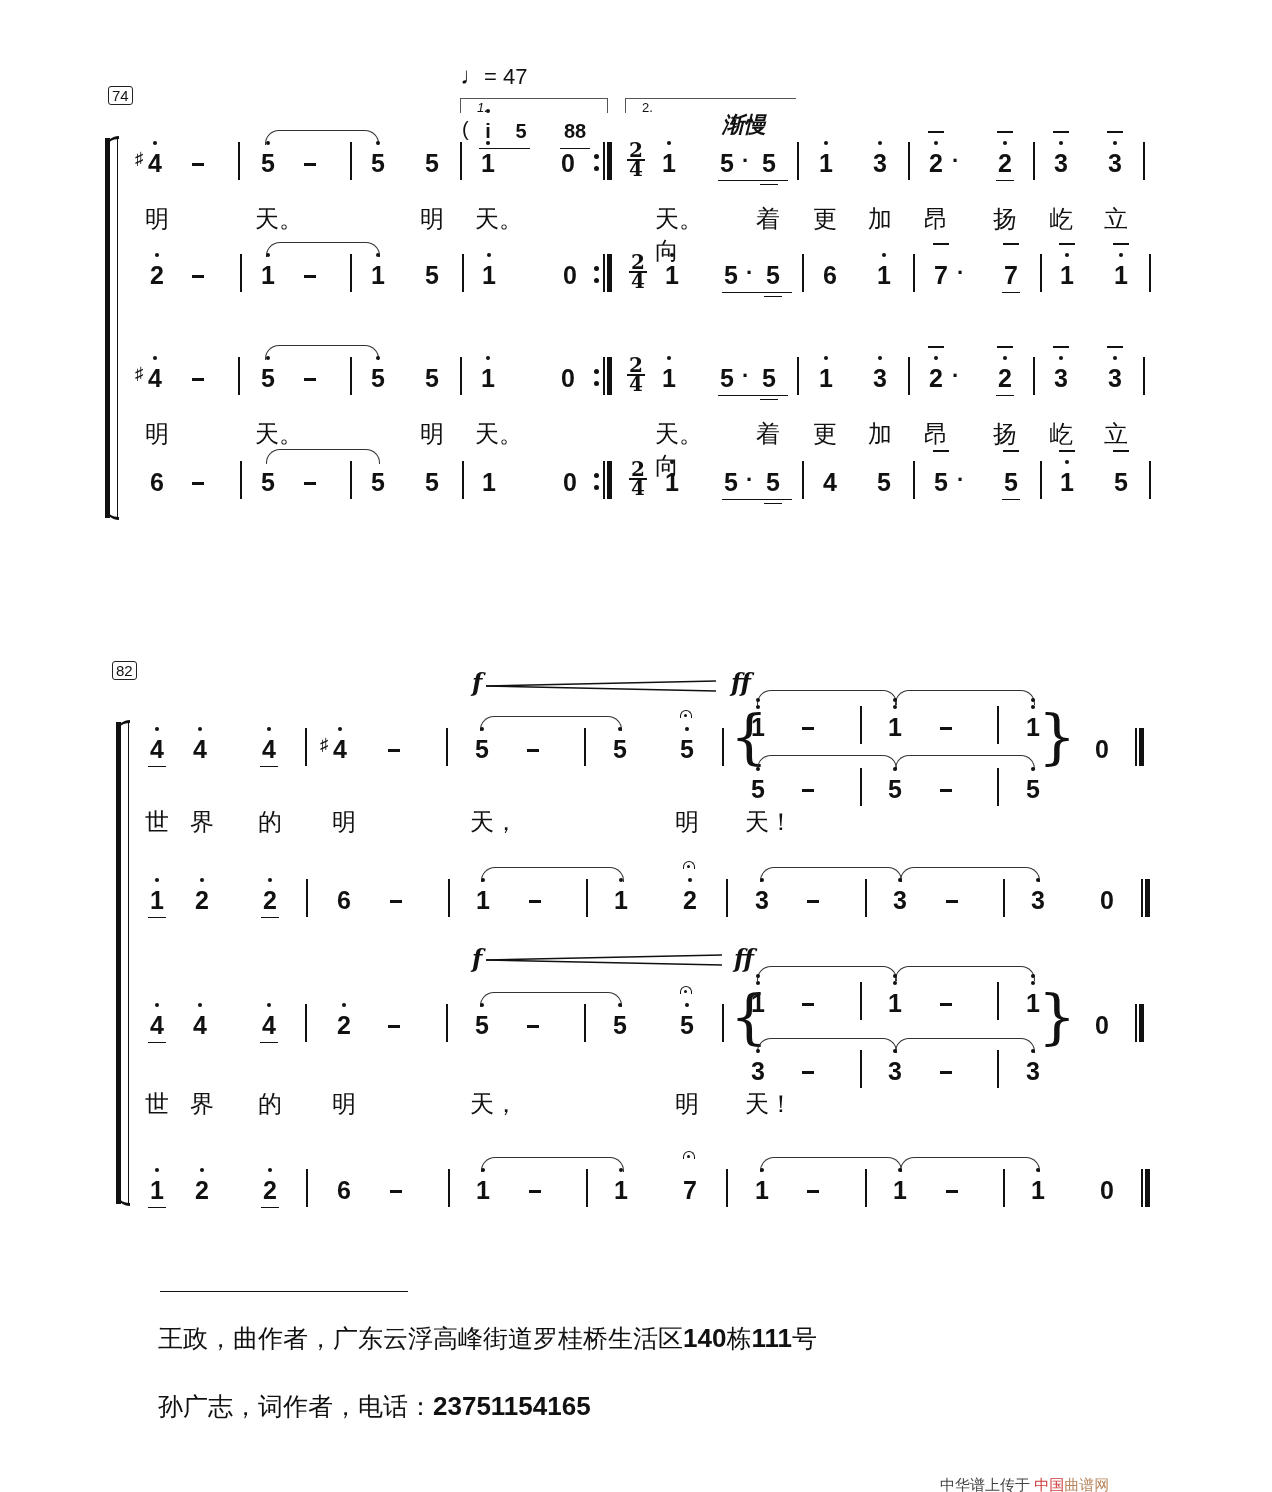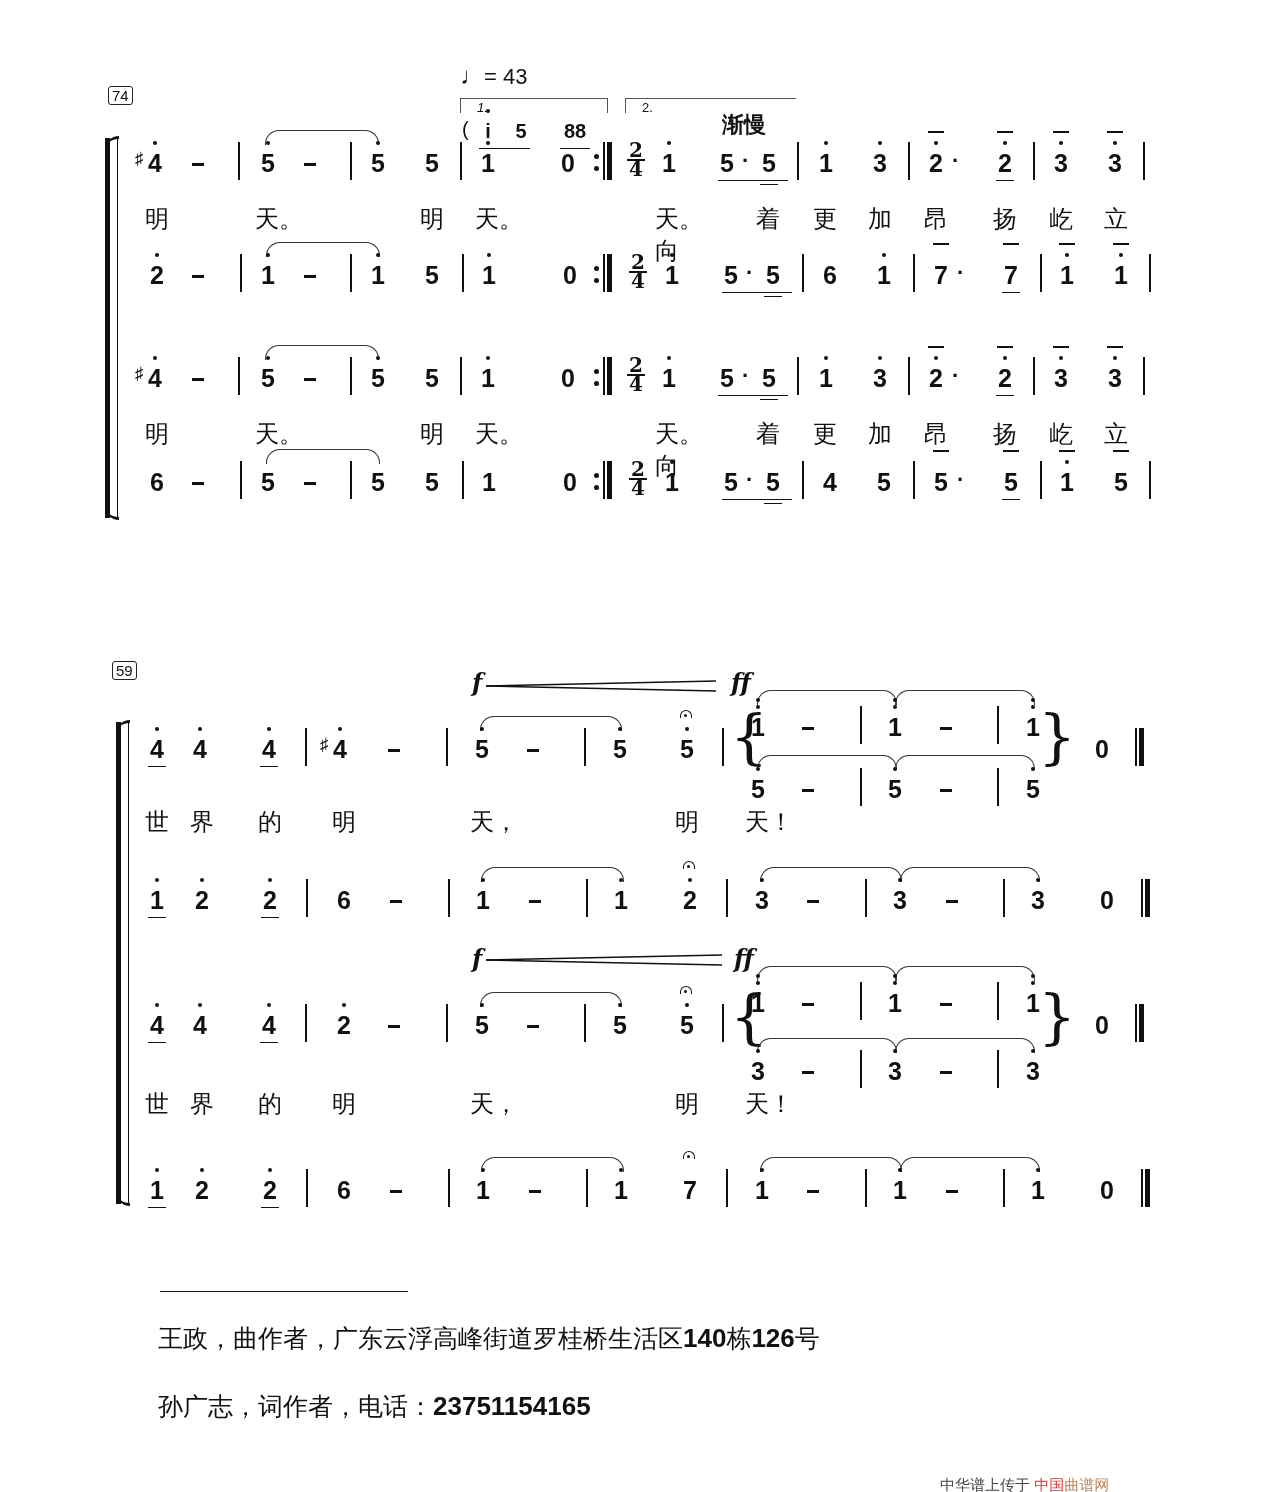--- a/index.html
+++ b/index.html
@@ -7,21 +7,21 @@
            font-family:"Liberation Sans", sans-serif; color:#111; }
     .abs { position:absolute; }
     .rehearsal { position:absolute; border:1.3px solid #222; border-radius:3px;
                  font-size:15px; line-height:17px; padding:0 3px;text-align:center; }
     .tempo { position:absolute; font-size:22px; }
     .tempo .note { font-size:24px; }
     .volta { position:absolute; border-top:1.3px solid #555; border-left:1.3px solid #555; height:14px; }
     .volta.closed { border-right:1.3px solid #555; }
     .volta span { position:absolute; left:16px; top:1px; font-size:13px; font-style:italic; }
     .volta.v2 span { font-style:normal; }
-    .expr { position:absolute; font-size:22px; font-weight:bold; }
+    .expr { position:absolute; font-size:22px; font-weight:bold;font-style:italic; }
     .sys-bracket { position:absolute; border-left:5px solid #111; }
     .sys-bracket::before { content:""; position:absolute; left:7px; top:0; bottom:0; border-left:1.3px solid #111; }
     .sys-bracket .hook-top, .sys-bracket .hook-bot { position:absolute; left:-5px; width:14px; height:16px; }
     .sys-bracket .hook-top { top:-2px; border-top:3px solid #111; border-radius:14px 0 0 0; }
     .sys-bracket .hook-bot { bottom:-2px; border-bottom:3px solid #111; border-radius:0 0 0 14px; }
     .row { position:absolute; height:40px; }
     .n { position:absolute; font-size:25px; font-weight:bold; line-height:30px; top:0; text-align:center; width:22px; margin-left:-11px; }
     .n .dot-up { position:absolute; left:50%; top:-7px; width:4px; height:4px; margin-left:-2px; border-radius:50%; background:#111; }
     .n .dot-up2 { position:absolute; left:50%; top:-14px; width:4px; height:4px; margin-left:-2px; border-radius:50%; background:#111; }
     .n .ul1 { position:absolute; left:2px; right:2px; bottom:-3px; border-bottom:1.6px solid #111; }
@@ -52,21 +52,21 @@
     .watermark { position:absolute; left:940px; top:1476px; font-size:15px; color:#444; }
     .watermark .red { color:#cf3b3b; }
     .watermark .brown { color:#b8865e; }
   </style>
 </head>
 <body>
 
 <div class="rehearsal" style="left:108px;top:86px;">74</div>
 
 <div class="tempo" style="left:460px;top:62px;">
-  <span class="note">♩</span><span>= 43</span>
+  <span class="note">♩</span><span>= 47</span>
 </div>
 
 <div class="volta closed" style="left:460px;top:98px;width:146px;">
     <span>1.</span>
   </div>
 <div class="volta v2" style="left:625px;top:98px;width:170px;">
     <span>2.</span>
   </div>
 <div class="expr" style="left:722px;top:110px;">渐慢</div>
 
@@ -237,21 +237,21 @@
   <span class="bar" style="left:913px;"></span>
   <span class="n" style="left:941px;"><span class="ol"></span>5</span>
   <span class="abs" style="left:957px;top:0;font-size:22px;font-weight:bold;">·</span>
   <span class="n" style="left:1011px;"><span class="ol"></span>5<span class="ul1"></span></span>
   <span class="bar" style="left:1040px;"></span>
   <span class="n" style="left:1067px;"><span class="ol"></span><span class="dot-up"></span>1</span>
   <span class="n" style="left:1121px;"><span class="ol"></span>5</span>
   <span class="bar" style="left:1149px;"></span>
 </div>
 
-<div class="rehearsal" style="left:112px;top:661px;">59</div>
+<div class="rehearsal" style="left:112px;top:661px;">82</div>
 
 <div class="sys-bracket" style="left:116px;top:722px;height:482px;">
     <span class="hook-top"></span>
     <span class="hook-bot"></span>
   </div>
 
 <span class="dyn" style="left:472px;top:668px;">f</span>
 <svg class="cresc" style="left:486px;top:680px;" width="232" height="14">
     <line x1="0" y1="6" x2="230" y2="1" stroke="#111" stroke-width="1.4"></line>
     <line x1="0" y1="6" x2="230" y2="11" stroke="#111" stroke-width="1.4"></line>
@@ -432,21 +432,21 @@
   <span class="n" style="left:900px;"><span class="dot-up"></span>1</span>
   <span class="dash" style="left:952px;"></span>
   <span class="bar" style="left:1003px;"></span>
   <span class="n" style="left:1038px;"><span class="dot-up"></span>1</span>
   <span class="n" style="left:1107px;">0</span>
   <span class="dbl" style="left:1141px;"></span>
 </div>
 
 <div class="footer-rule"></div>
 <div class="footer-line" style="top:1322px;">
-  <span>王政，曲作者，广东云浮高峰街道罗桂桥生活区</span><b>140</b><span>栋</span><b>126</b><span>号</span>
+  <span>王政，曲作者，广东云浮高峰街道罗桂桥生活区</span><b>140</b><span>栋</span><b>111</b><span>号</span>
 </div>
 <div class="footer-line" style="top:1390px;">
   <span>孙广志，词作者，电话：</span><b>23751154165</b>
 </div>
 
 <div class="watermark">
   <span>中华谱上传于</span>
   <span class="red">中国</span><span class="brown">曲谱网</span>
 </div>
 

